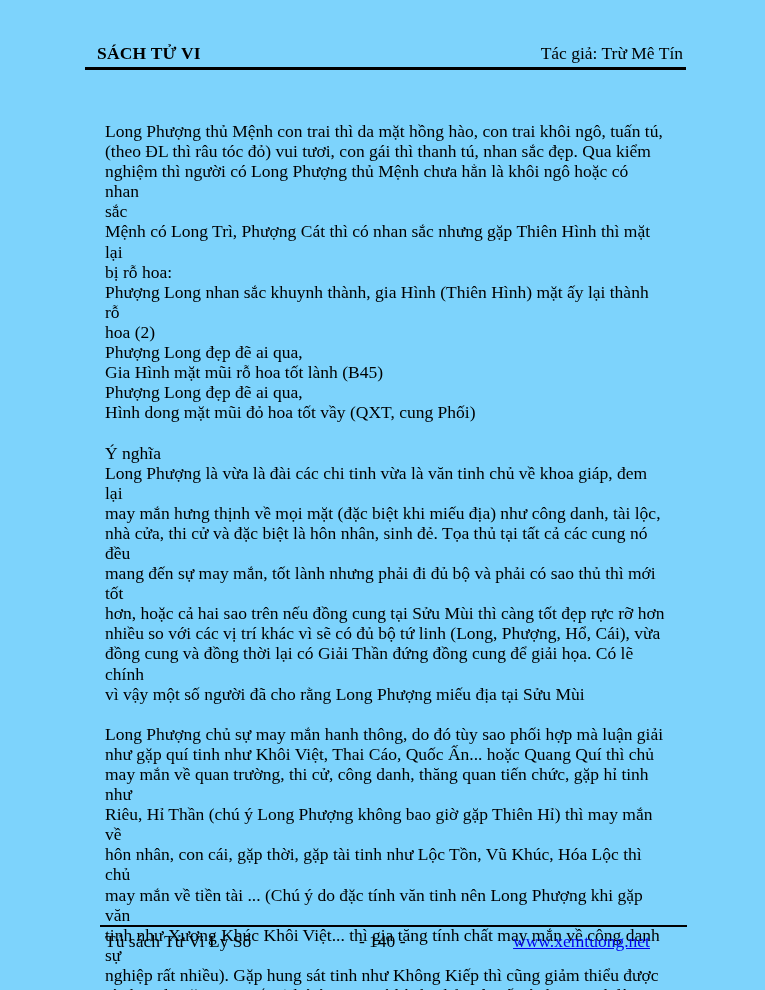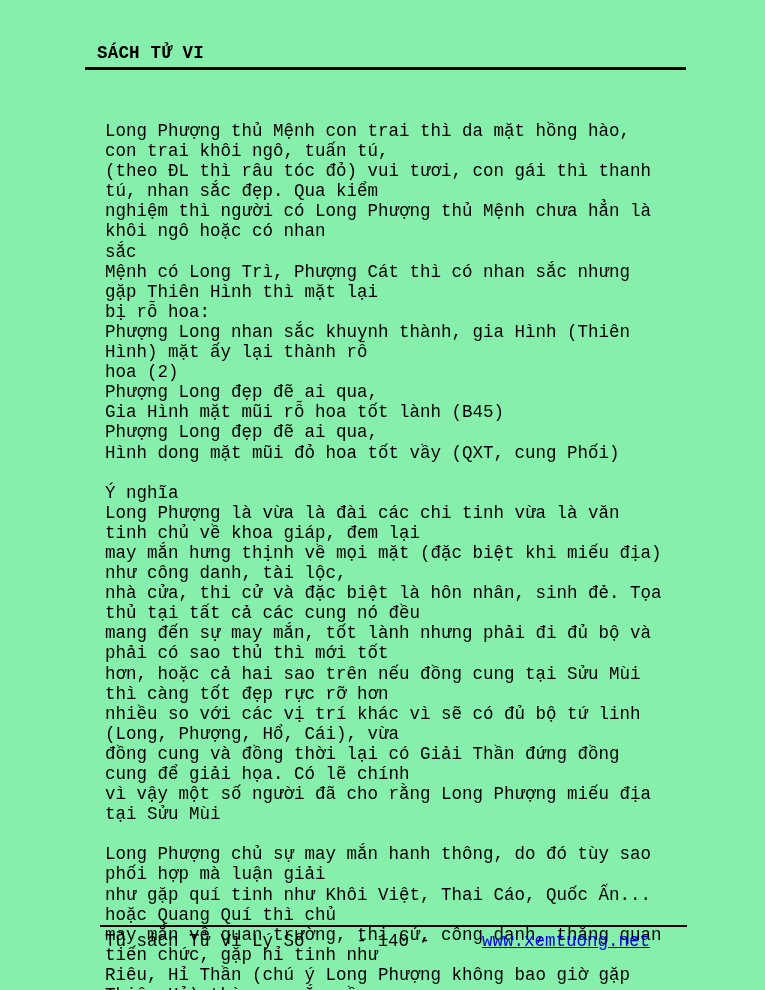--- a/index.html
+++ b/index.html
@@ -1,22 +1,22 @@
 <!DOCTYPE html>
 <html><head>
 <meta charset="utf-8">
 <style>
   html, body { margin: 0; padding: 0; background: #ffffff; }
   .page {
     position: relative;
     width: 765px;
     height: 990px;
-    background: #86efac;
+    background: #7dd3fc;
     color: #000000;
-    font-family: Liberation Mono, monospace;
+    font-family: Liberation Serif, serif;
     overflow: hidden;
   }
   
   .header-row {
     position: absolute;
     left: 97px;
     top: 42px;
     width: 586px;
     display: flex;
     justify-content: space-between;
@@ -72,20 +72,21 @@
     cursor: pointer;
   }
 </style>
 </head>
 <body>
 
 <div class="page">
 
   <div class="header-row">
     <span class="header-left">SÁCH TỬ VI</span>
+    <span class="header-right">Tác giả: Trừ Mê Tín</span>
   </div>
   <div class="header-rule"></div>
 
   <div class="body-text">
     <div class="section">Long Phượng thủ Mệnh con trai thì da mặt hồng hào, con trai khôi ngô, tuấn tú,
 (theo ĐL thì râu tóc đỏ) vui tươi, con gái thì thanh tú, nhan sắc đẹp. Qua kiểm
 nghiệm thì người có Long Phượng thủ Mệnh chưa hẳn là khôi ngô hoặc có nhan
 sắc
 Mệnh có Long Trì, Phượng Cát thì có nhan sắc nhưng gặp Thiên Hình thì mặt lại
 bị rỗ hoa:

